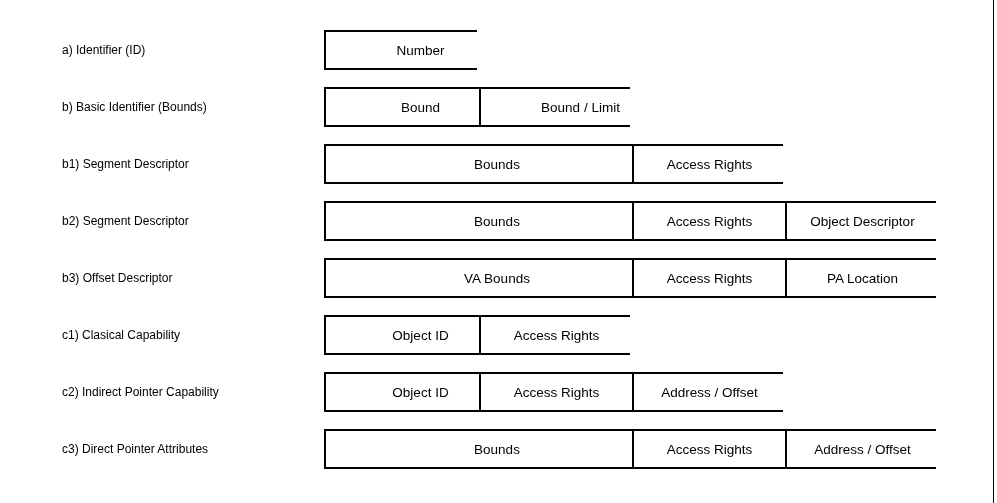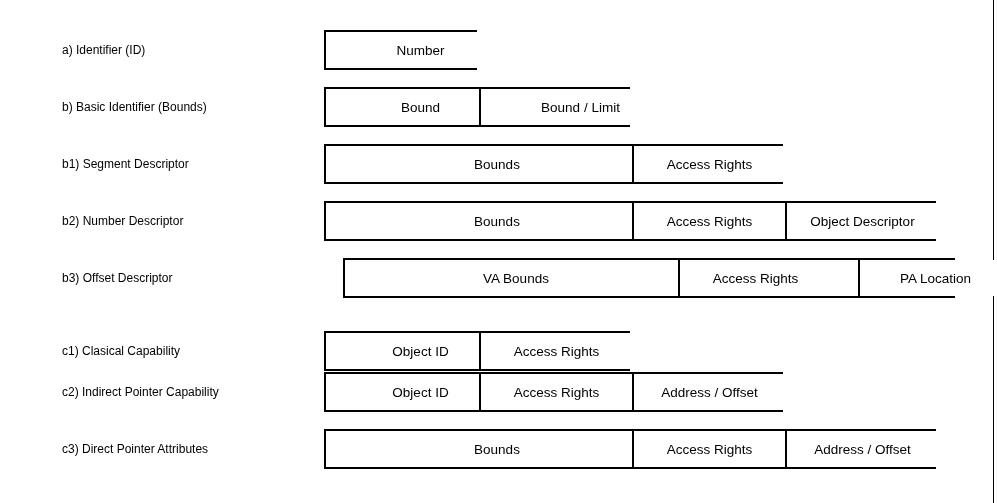--- a/index.html
+++ b/index.html
@@ -90,36 +90,36 @@
         </div>
       </div>
       <div class="diagram-row" style="top: 144px;">
         <div class="row-label">b1) Segment Descriptor</div>
         <div class="field-strip" style="left: 324px; width: 459px;">
           <div class="field-cell" style="width: 306px; flex: 0 0 306px;">Bounds</div>
           <div class="field-cell" style="width: 153px; flex: 0 0 153px;">Access Rights</div>
         </div>
       </div>
       <div class="diagram-row" style="top: 201px;">
-        <div class="row-label">b2) Number Descriptor</div>
+        <div class="row-label">b2) Segment Descriptor</div>
         <div class="field-strip" style="left: 324px; width: 612px;">
           <div class="field-cell" style="width: 306px; flex: 0 0 306px;">Bounds</div>
           <div class="field-cell" style="width: 153px; flex: 0 0 153px;">Access Rights</div>
           <div class="field-cell" style="width: 153px; flex: 0 0 153px;">Object Descriptor</div>
         </div>
       </div>
       <div class="diagram-row" style="top: 258px;">
         <div class="row-label">b3) Offset Descriptor</div>
-        <div class="field-strip" style="left: 343px; width: 612px; gap: 27px;">
+        <div class="field-strip" style="left: 324px; width: 612px;">
           <div class="field-cell" style="width: 306px; flex: 0 0 306px;">VA Bounds</div>
           <div class="field-cell" style="width: 153px; flex: 0 0 153px;">Access Rights</div>
           <div class="field-cell" style="width: 153px; flex: 0 0 153px;">PA Location</div>
         </div>
       </div>
-      <div class="diagram-row" style="top: 331px;">
+      <div class="diagram-row" style="top: 315px;">
         <div class="row-label">c1) Clasical Capability</div>
         <div class="field-strip" style="left: 324px; width: 306px;">
           <div class="field-cell" style="width: 153px; flex: 0 0 153px;">Object ID</div>
           <div class="field-cell" style="width: 153px; flex: 0 0 153px;">Access Rights</div>
         </div>
       </div>
       <div class="diagram-row" style="top: 372px;">
         <div class="row-label">c2) Indirect Pointer Capability</div>
         <div class="field-strip" style="left: 324px; width: 459px;">
           <div class="field-cell" style="width: 153px; flex: 0 0 153px;">Object ID</div>

